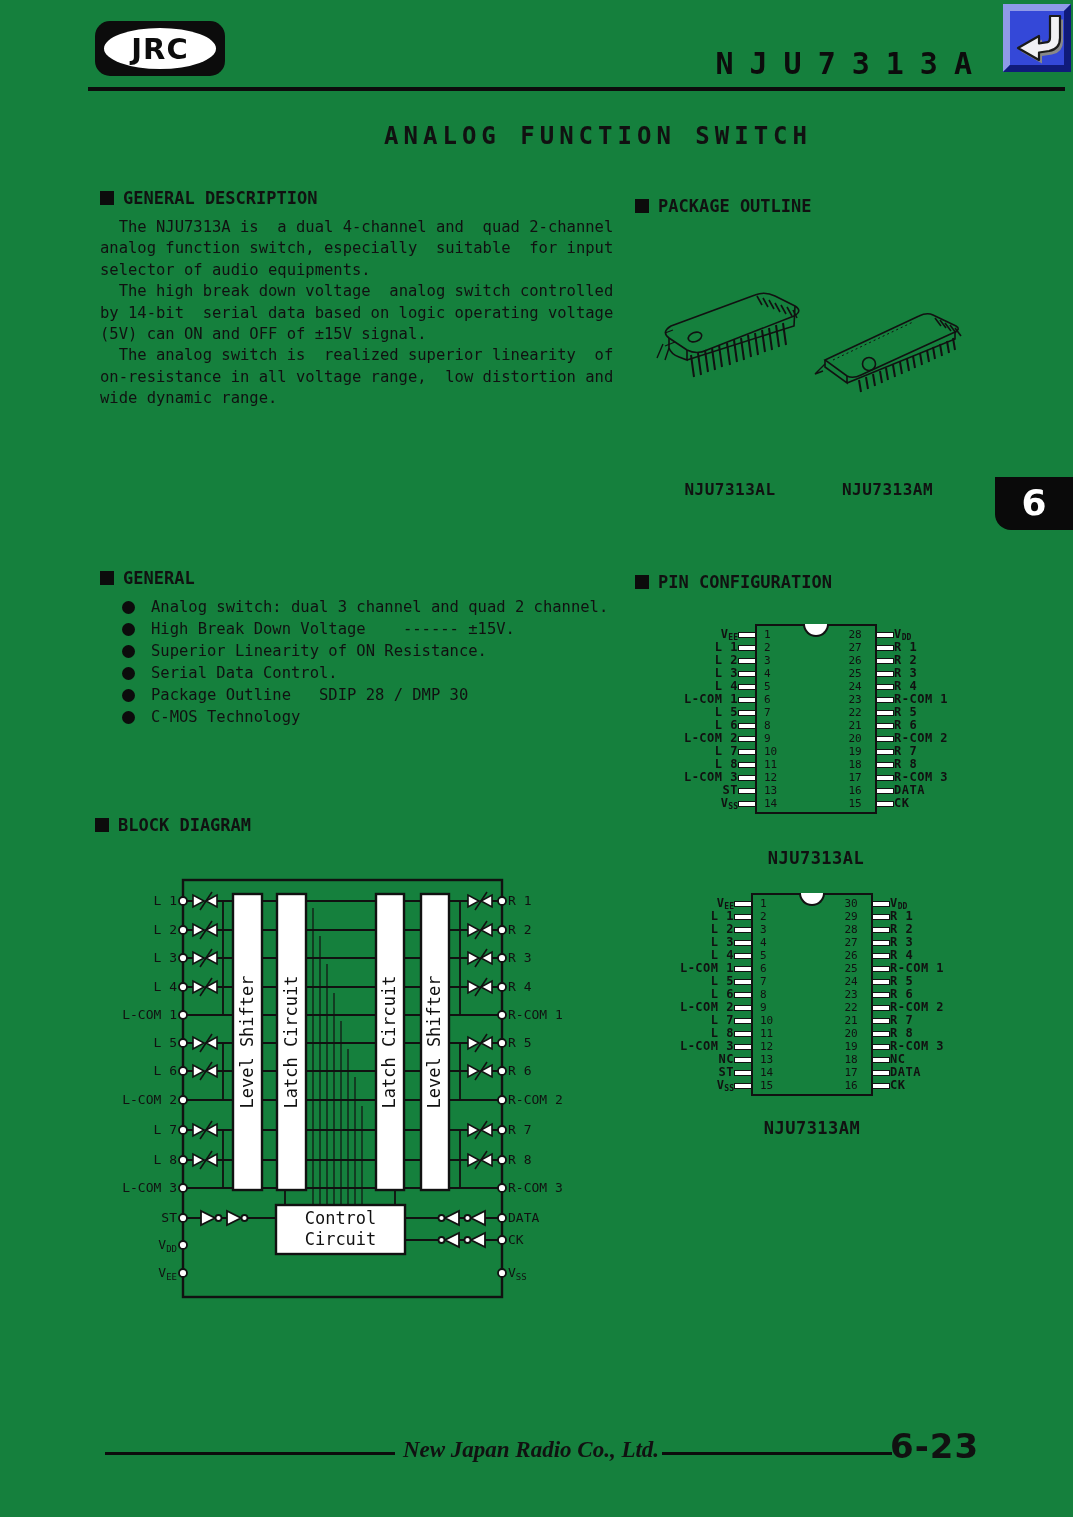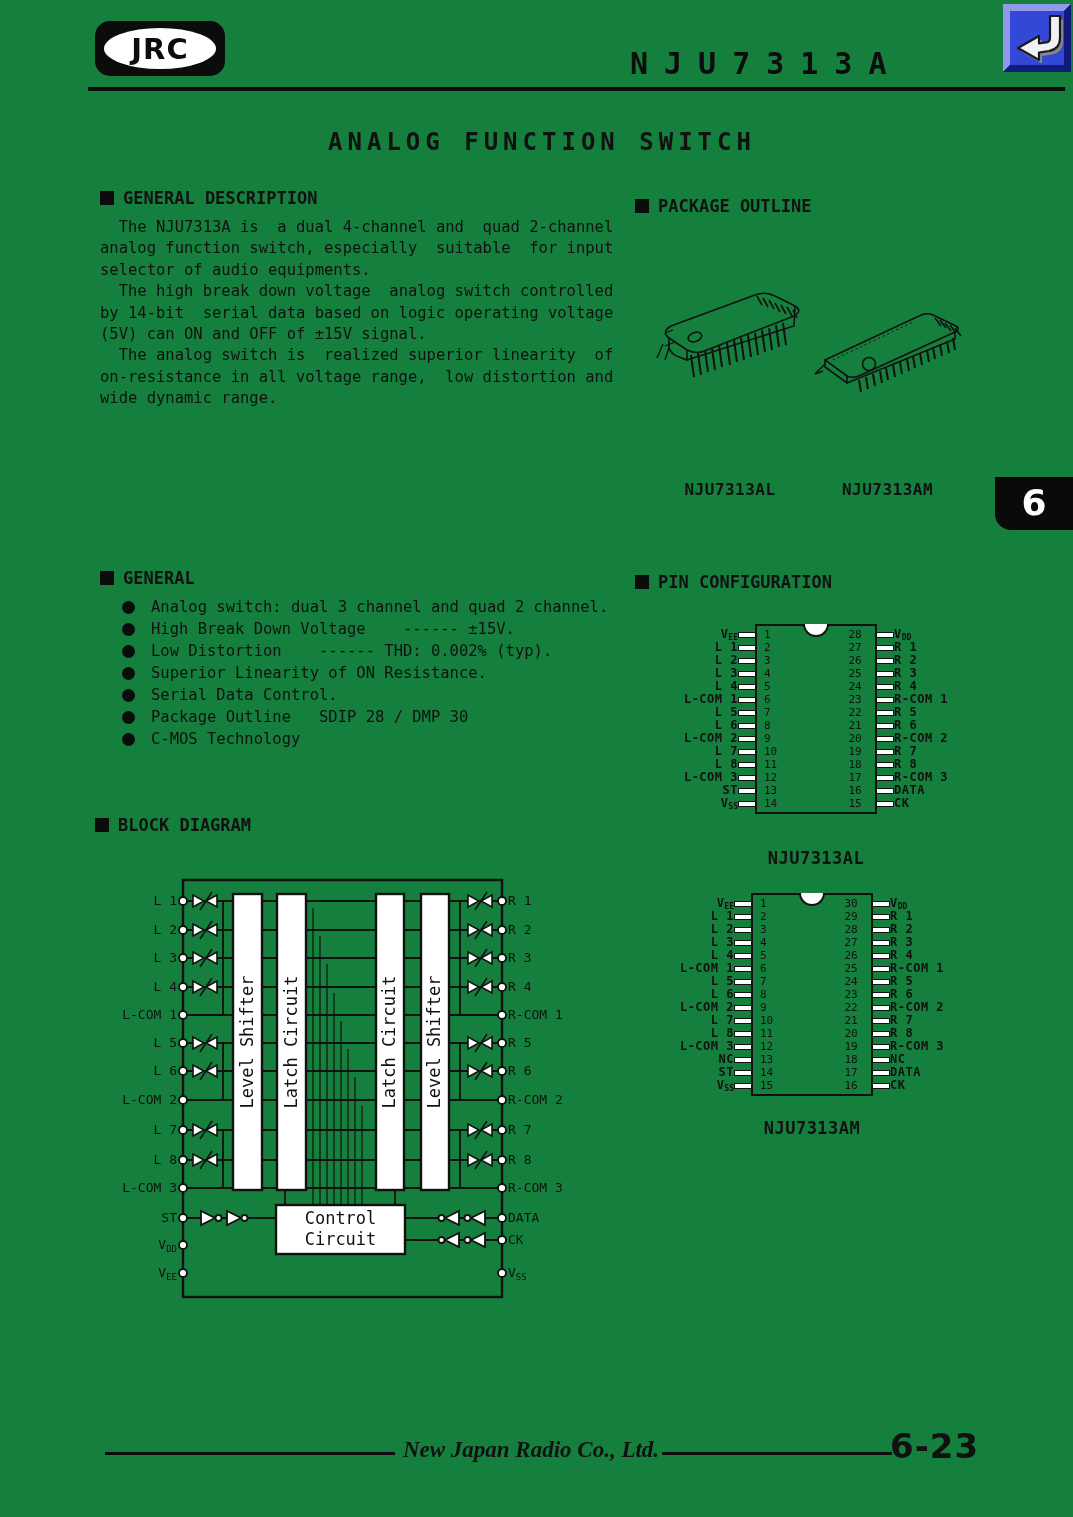--- a/index.html
+++ b/index.html
@@ -6,25 +6,25 @@
   .page{position:relative;width:1073px;height:1517px;background:#15803d;margin:0 auto;
         font-family:"DejaVu Sans Mono",monospace;color:#111;overflow:hidden;}
   .abs{position:absolute;}
 
   
   .logo{left:95px;top:21px;width:130px;height:55px;background:#0c0c0c;border-radius:15px;
         display:flex;align-items:center;justify-content:center;}
   .logo-oval{width:112px;height:41px;background:#fff;border-radius:50%;display:flex;
         align-items:center;justify-content:center;}
   .logo-text{font-family:"DejaVu Sans",sans-serif;font-weight:bold;font-size:29px;letter-spacing:1px;color:#0c0c0c;}
-  .part-number{left:630px;top:46px;width:358px;text-align:left;font-weight:bold;font-size:30px;
+  .part-number{left:630px;top:46px;width:358px;text-align:right;font-weight:bold;font-size:30px;
         letter-spacing:16px;color:#0c0c0c;white-space:nowrap;}
   .header-rule{left:88px;top:87px;width:977px;height:4px;background:#0c0c0c;}
   .nav-icon{left:1003px;top:4px;width:68px;height:68px;cursor:pointer;}
-  .doc-title{left:272px;top:128px;width:540px;text-align:center;font-weight:bold;font-size:24px;
+  .doc-title{left:272px;top:122px;width:540px;text-align:right;font-weight:bold;font-size:24px;
         letter-spacing:5px;white-space:nowrap;}
 
   
   .sec-head{display:flex;align-items:center;font-weight:bold;font-size:17px;letter-spacing:0px;white-space:nowrap;}
   .sec-sq{width:14px;height:14px;background:#0c0c0c;margin-right:9px;flex:0 0 auto;}
 
   
   .gd{left:100px;top:188px;width:540px;}
   .gd p{margin:0;font-size:15.5px;line-height:21.4px;white-space:pre-wrap;}
   .gd .paras{margin-top:9px;}
@@ -164,23 +164,20 @@
     <ul>
 
         <li>
           <span class="dot"></span><span>Analog switch: dual 3 channel and quad 2 channel.</span>
         </li>
 
         <li>
           <span class="dot"></span><span>High Break Down Voltage    ------ ±15V.</span>
         </li>
 
-        <li>
-          <span class="dot"></span><span>Low Distortion    ------ THD: 0.002% (typ).</span>
-        </li>
 
         <li>
           <span class="dot"></span><span>Superior Linearity of ON Resistance.</span>
         </li>
 
         <li>
           <span class="dot"></span><span>Serial Data Control.</span>
         </li>
 
         <li>

